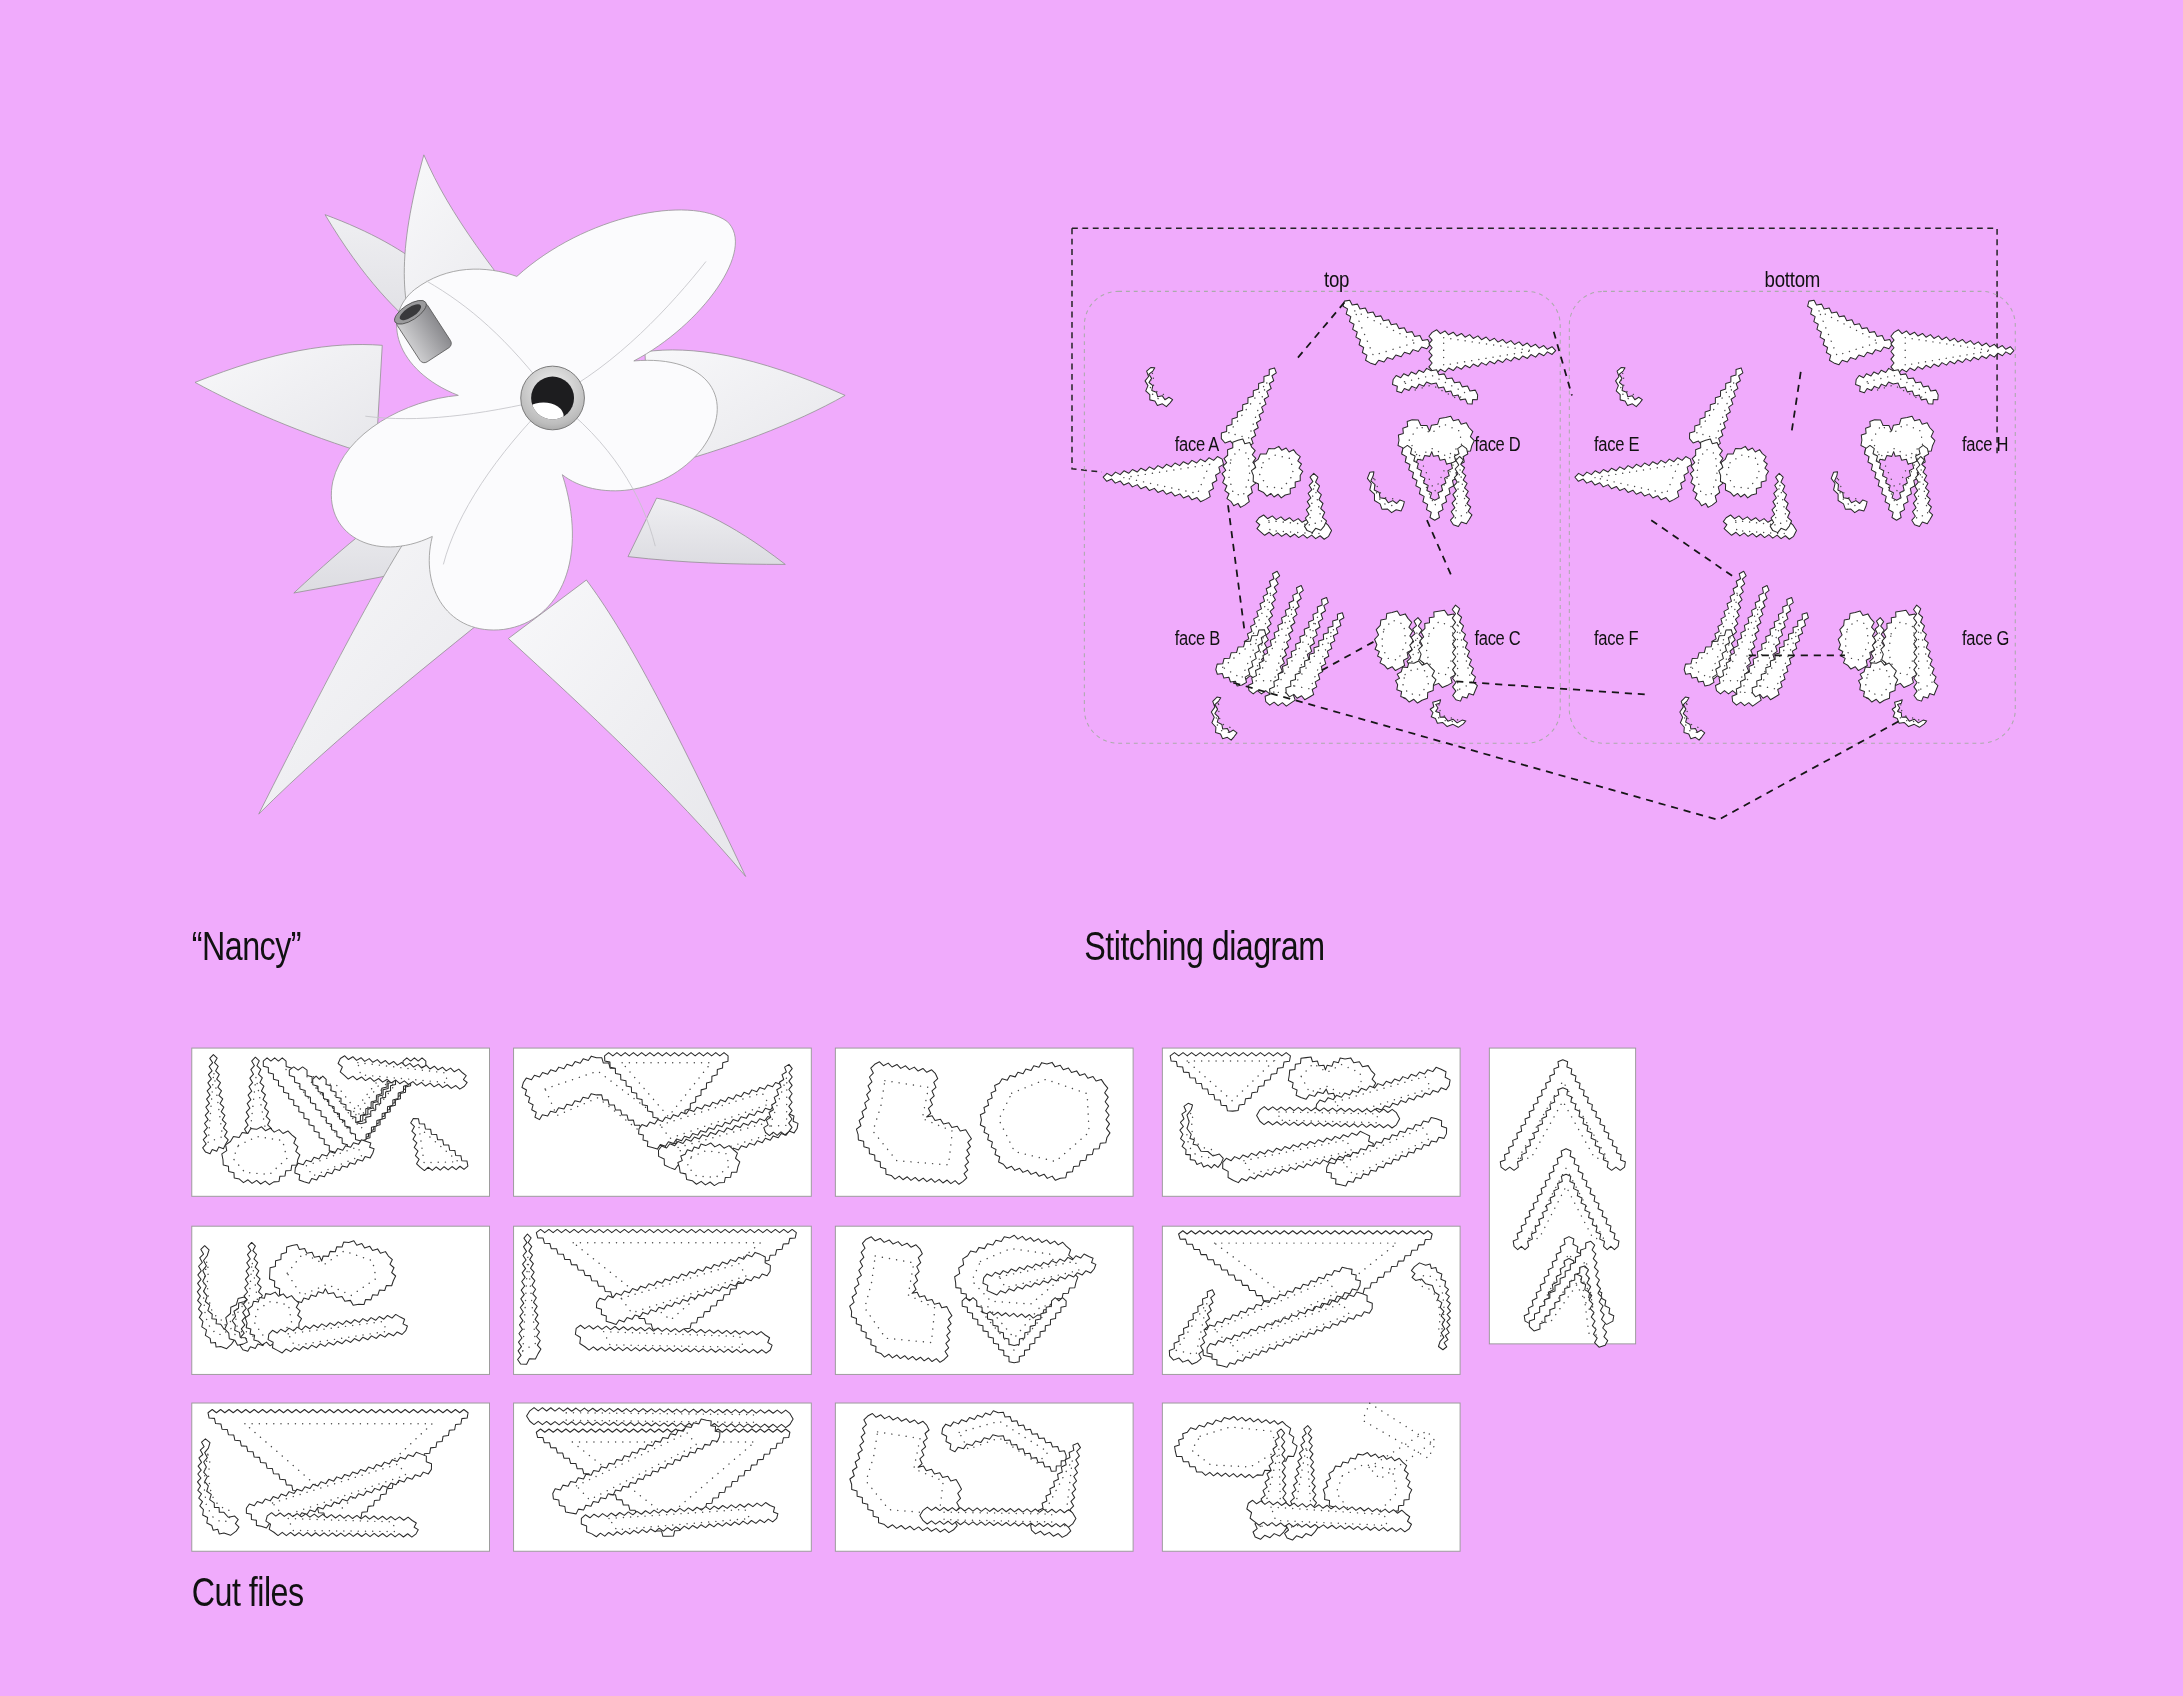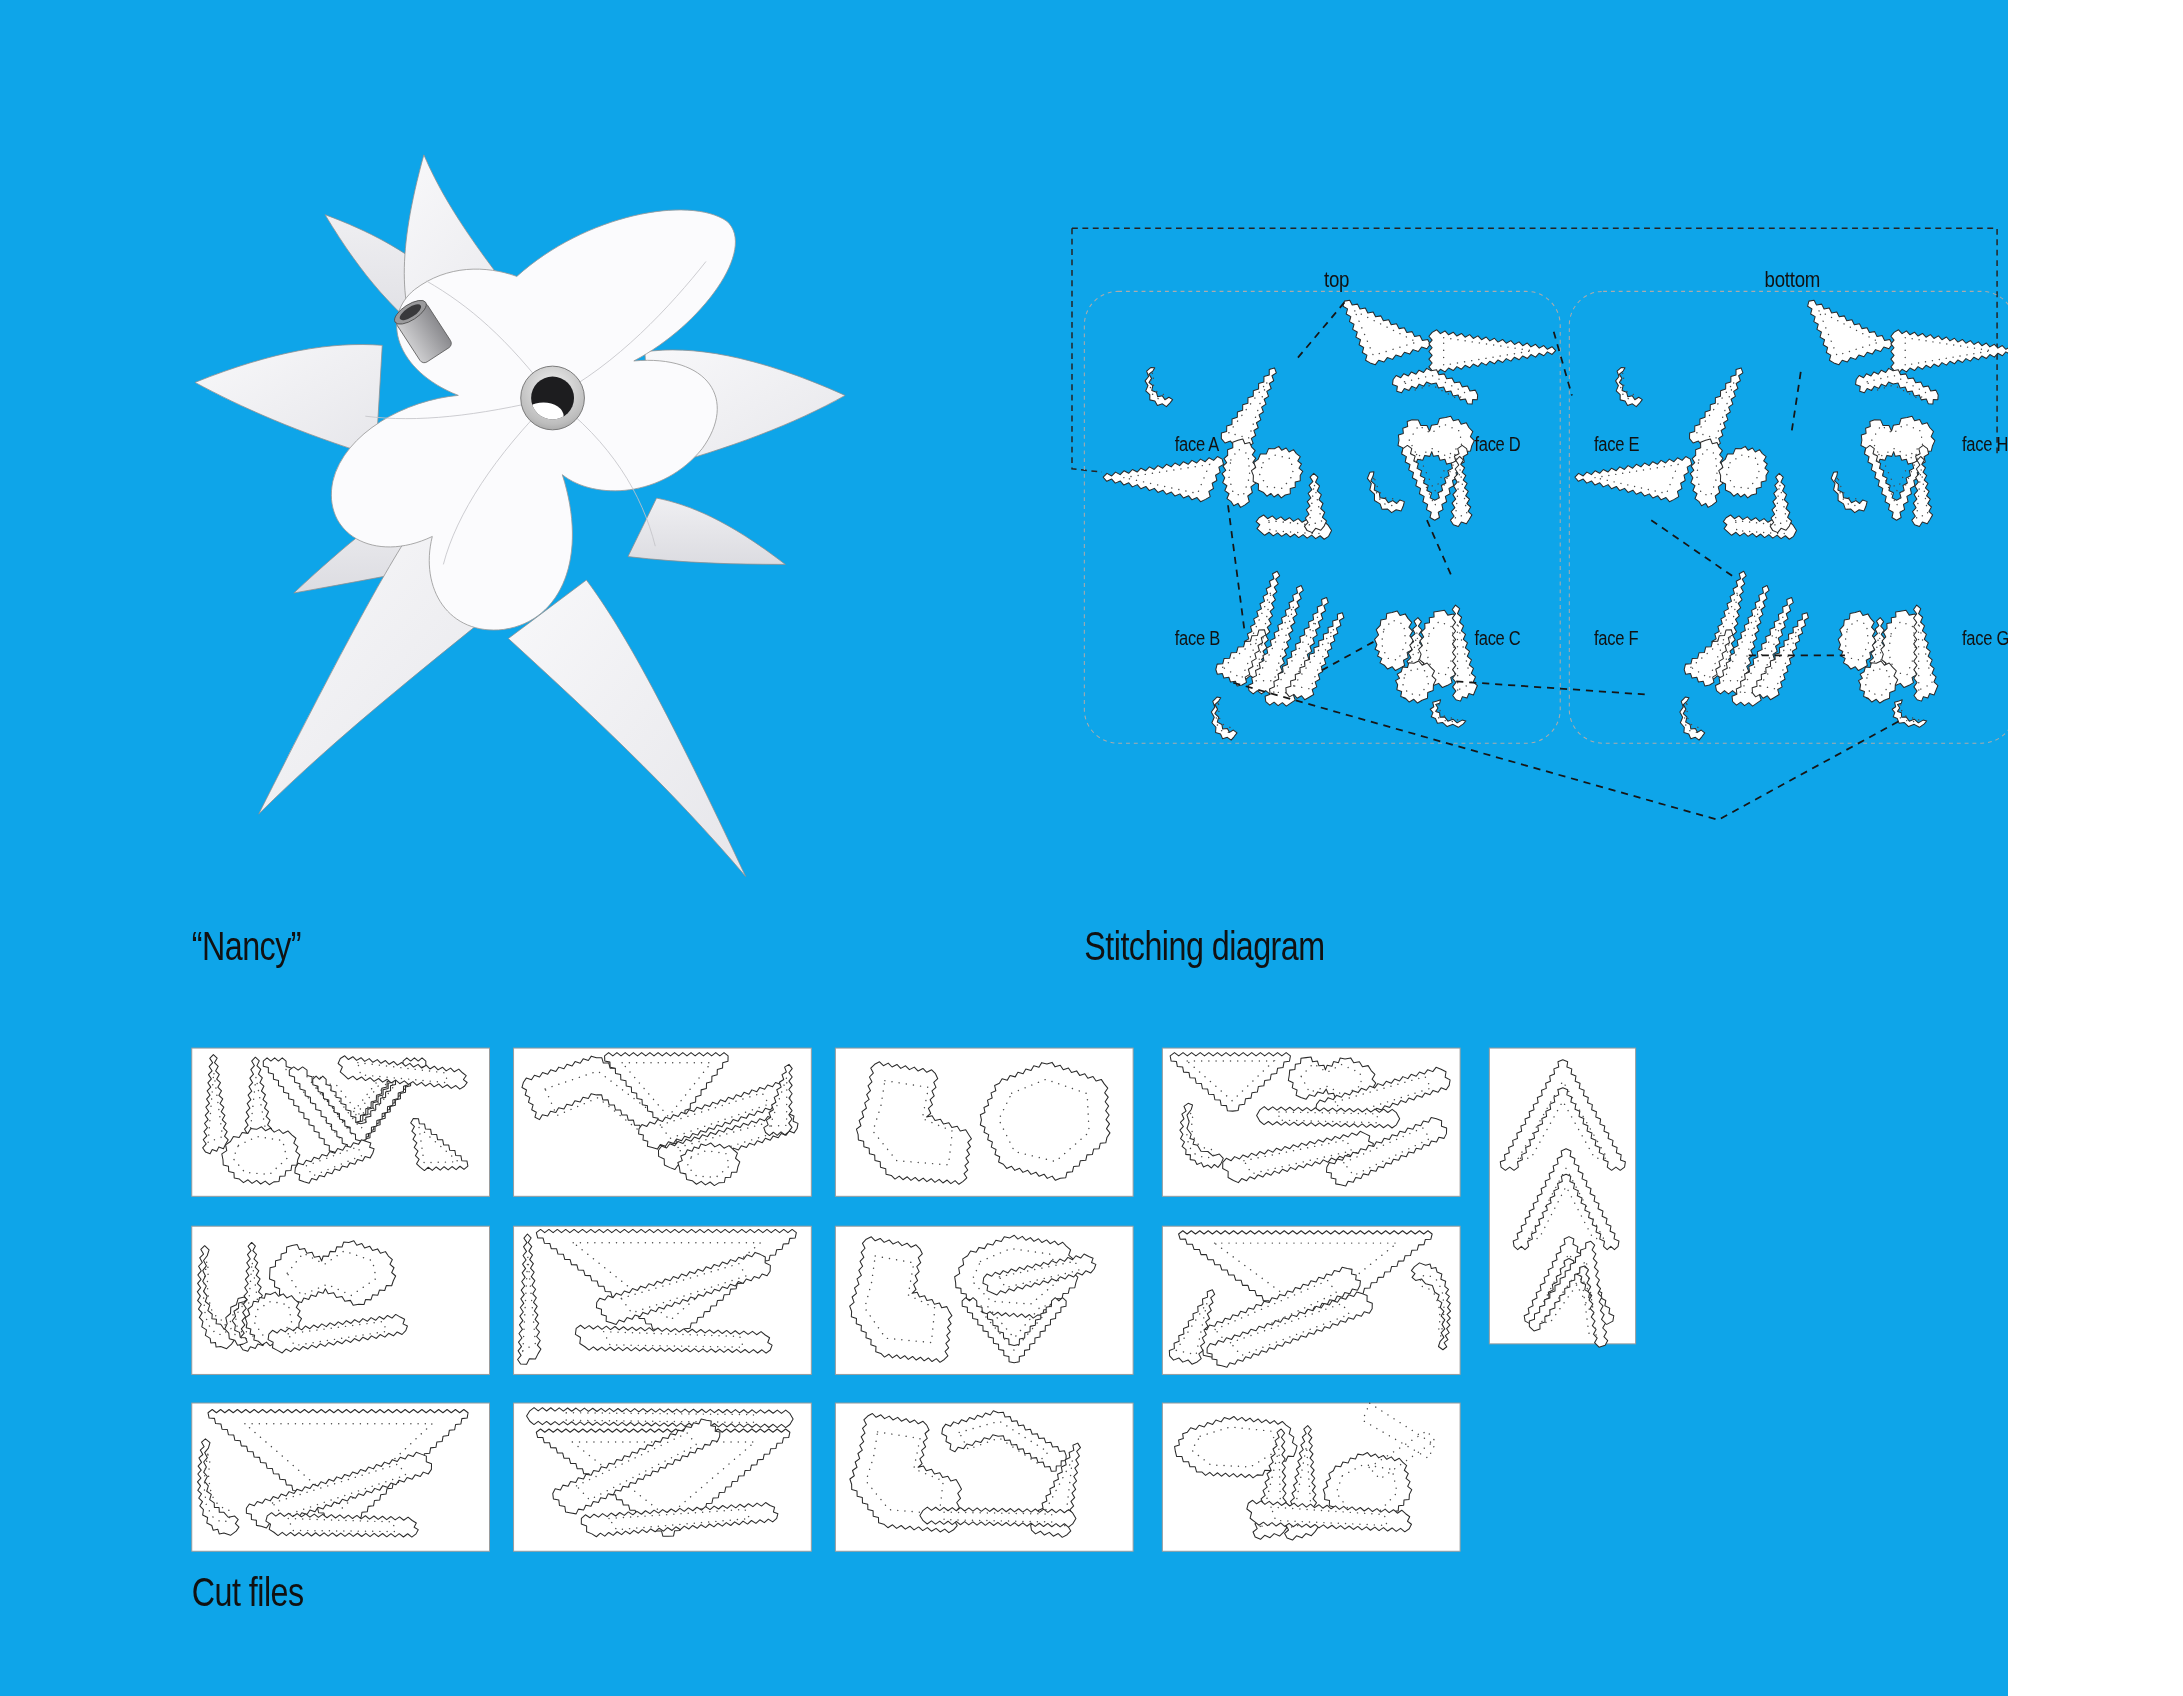--- a/index.html
+++ b/index.html
@@ -1,16 +1,16 @@
 <!DOCTYPE html>
 <html style="font-size:10.4px"><head>
 <meta charset="utf-8">
 <style>
   html,body{margin:0;padding:0;background:#fff;}
-  #page{position:relative;width:2008px;height:1697px;background:#0ea5e9;overflow:hidden;}
+  #page{position:relative;width:2183px;height:1697px;background:#f0abfc;overflow:hidden;}
   svg{display:block;}
   text{font-family:"Liberation Sans",sans-serif;fill:#111;}
   .cap{font-size:62px;letter-spacing:-1px;}
   .grp{font-size:35px;letter-spacing:-0.5px;}
   .face{font-size:31px;letter-spacing:-0.5px;}
   .piece{fill:#ffffff;stroke:#2a2a2a;stroke-width:1.6;stroke-linejoin:round;}
   .dots{fill:none;stroke:#4a4a4a;stroke-width:2.2;stroke-linecap:round;stroke-dasharray:0.1 11;}
   .panelrect{fill:#ffffff;stroke:#9b9b9b;stroke-width:1.5;}
   .ghostrect{fill:none;stroke:#ababab;stroke-width:1.6;stroke-dasharray:6 6;}
   .outer{fill:none;stroke:#242424;stroke-width:2.3;stroke-dasharray:9 7;}

